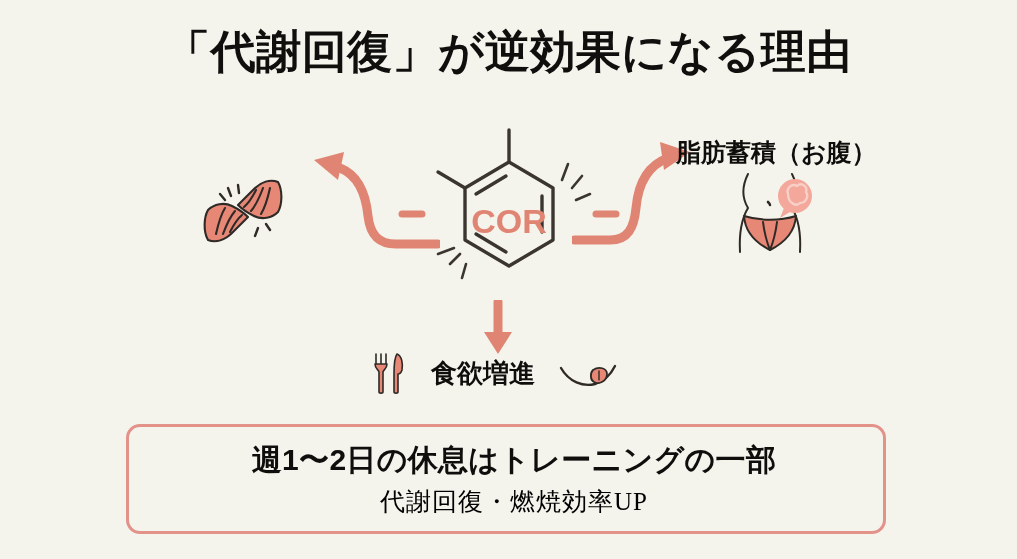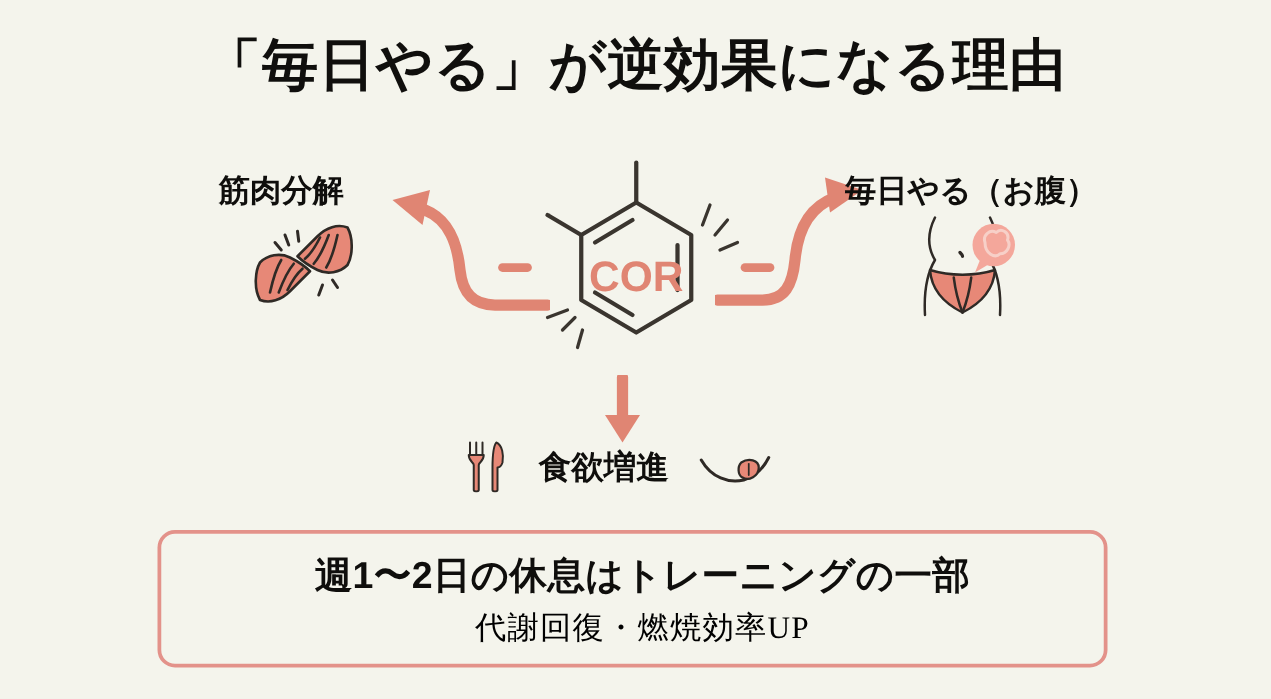--- a/index.html
+++ b/index.html
@@ -103,23 +103,22 @@
     color: #000000;
     white-space: nowrap;
     letter-spacing: 1px;
   }
 </style>
 </head>
 <body>
 
 <div id="stage">
 
-  <div id="title">「毎日やる」が逆効果になる理由</div>
-
-  <div class="branch-label" id="label-muscle">筋肉分解</div>
+  <div id="title">「代謝回復」が逆効果になる理由</div>
+
 
   <div class="icon-box" id="icon-muscle">
     <svg viewBox="0 0 90 74" width="90" height="74" aria-hidden="true">
       <g stroke="#2f2a26" stroke-width="2.1" stroke-linecap="round" stroke-linejoin="round" fill="none">
 
         <path d="M80 8 C72 5 63 8 56 15 C50 21 44 27 40 31 C44 35 50 39 56 42
                  C64 46 74 44 80 38 C84 31 85 17 80 8 Z" fill="#e78877"></path>
         <path d="M58 16 C55 22 52 28 46 33"></path>
         <path d="M65 14 C62 22 59 30 53 37"></path>
         <path d="M72 14 C70 23 68 32 63 40"></path>
@@ -177,21 +176,21 @@
     </svg>
   </div>
 
   <div class="icon-box" id="arrow-right">
     <svg viewBox="0 0 120 128" width="120" height="128" aria-hidden="true">
       <path d="M2 112 L38 112 C56 112 62 100 64 80 C66 58 74 38 96 30" fill="none" stroke="#e08573" stroke-width="9" stroke-linecap="round" stroke-linejoin="round"></path>
       <path d="M118 24 L88 14 L92 42 Z" fill="#e08573"></path>
     </svg>
   </div>
 
-  <div class="branch-label" id="label-fat">毎日やる（お腹）</div>
+  <div class="branch-label" id="label-fat">脂肪蓄積（お腹）</div>
 
   <div class="icon-box" id="icon-belly">
     <svg viewBox="0 0 96 82" width="96" height="82" aria-hidden="true">
       <g fill="none" stroke="#2f2a26" stroke-width="2" stroke-linecap="round" stroke-linejoin="round">
 
         <path d="M26 2 C20 14 20 26 26 36 C20 46 17 62 18 80"></path>
         <path d="M70 2 C76 14 76 26 70 36 C76 46 79 62 78 80"></path>
 
         <path d="M22 44 C38 49 58 49 74 44 C73 58 64 70 48 78 C32 70 23 58 22 44 Z" fill="#e78877"></path>
         <path d="M48 78 C44 68 42 58 41 50"></path>

